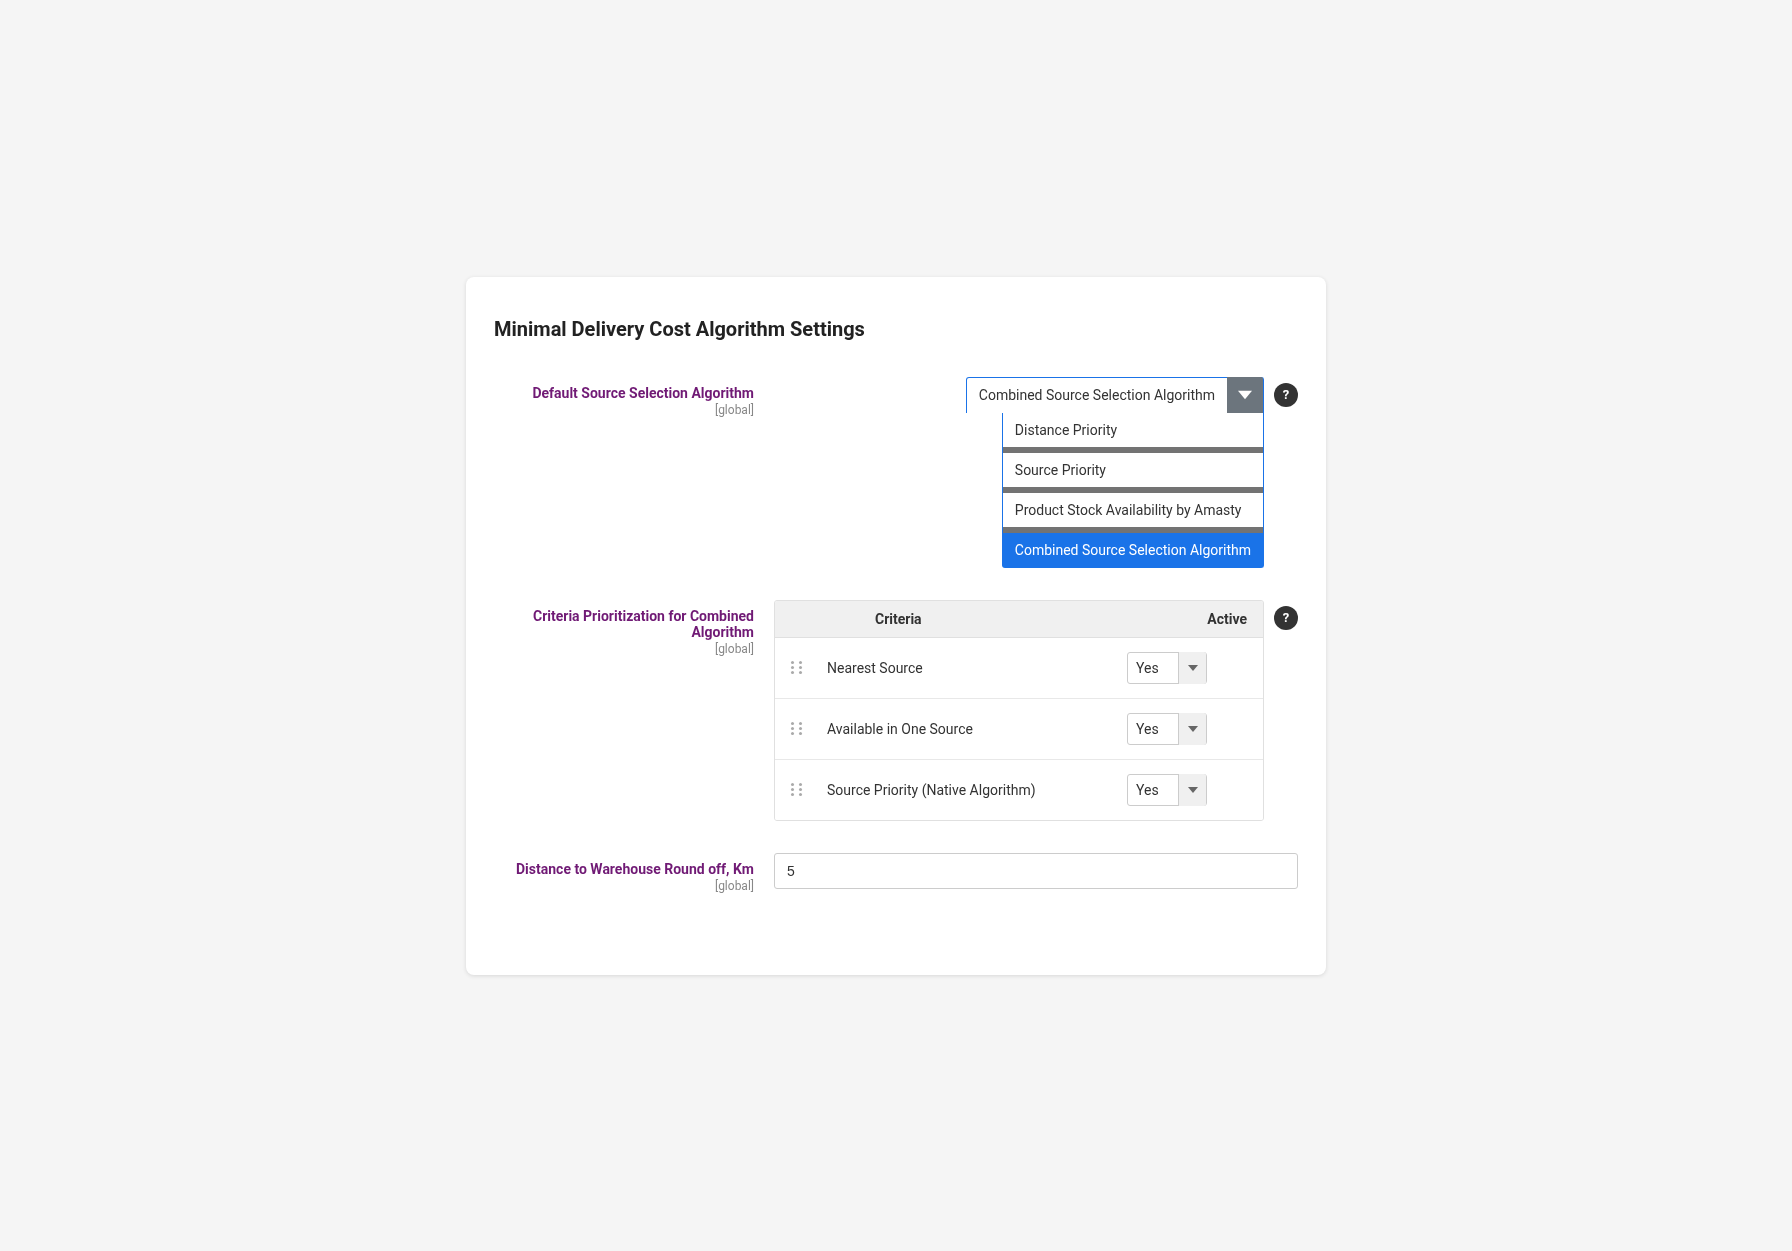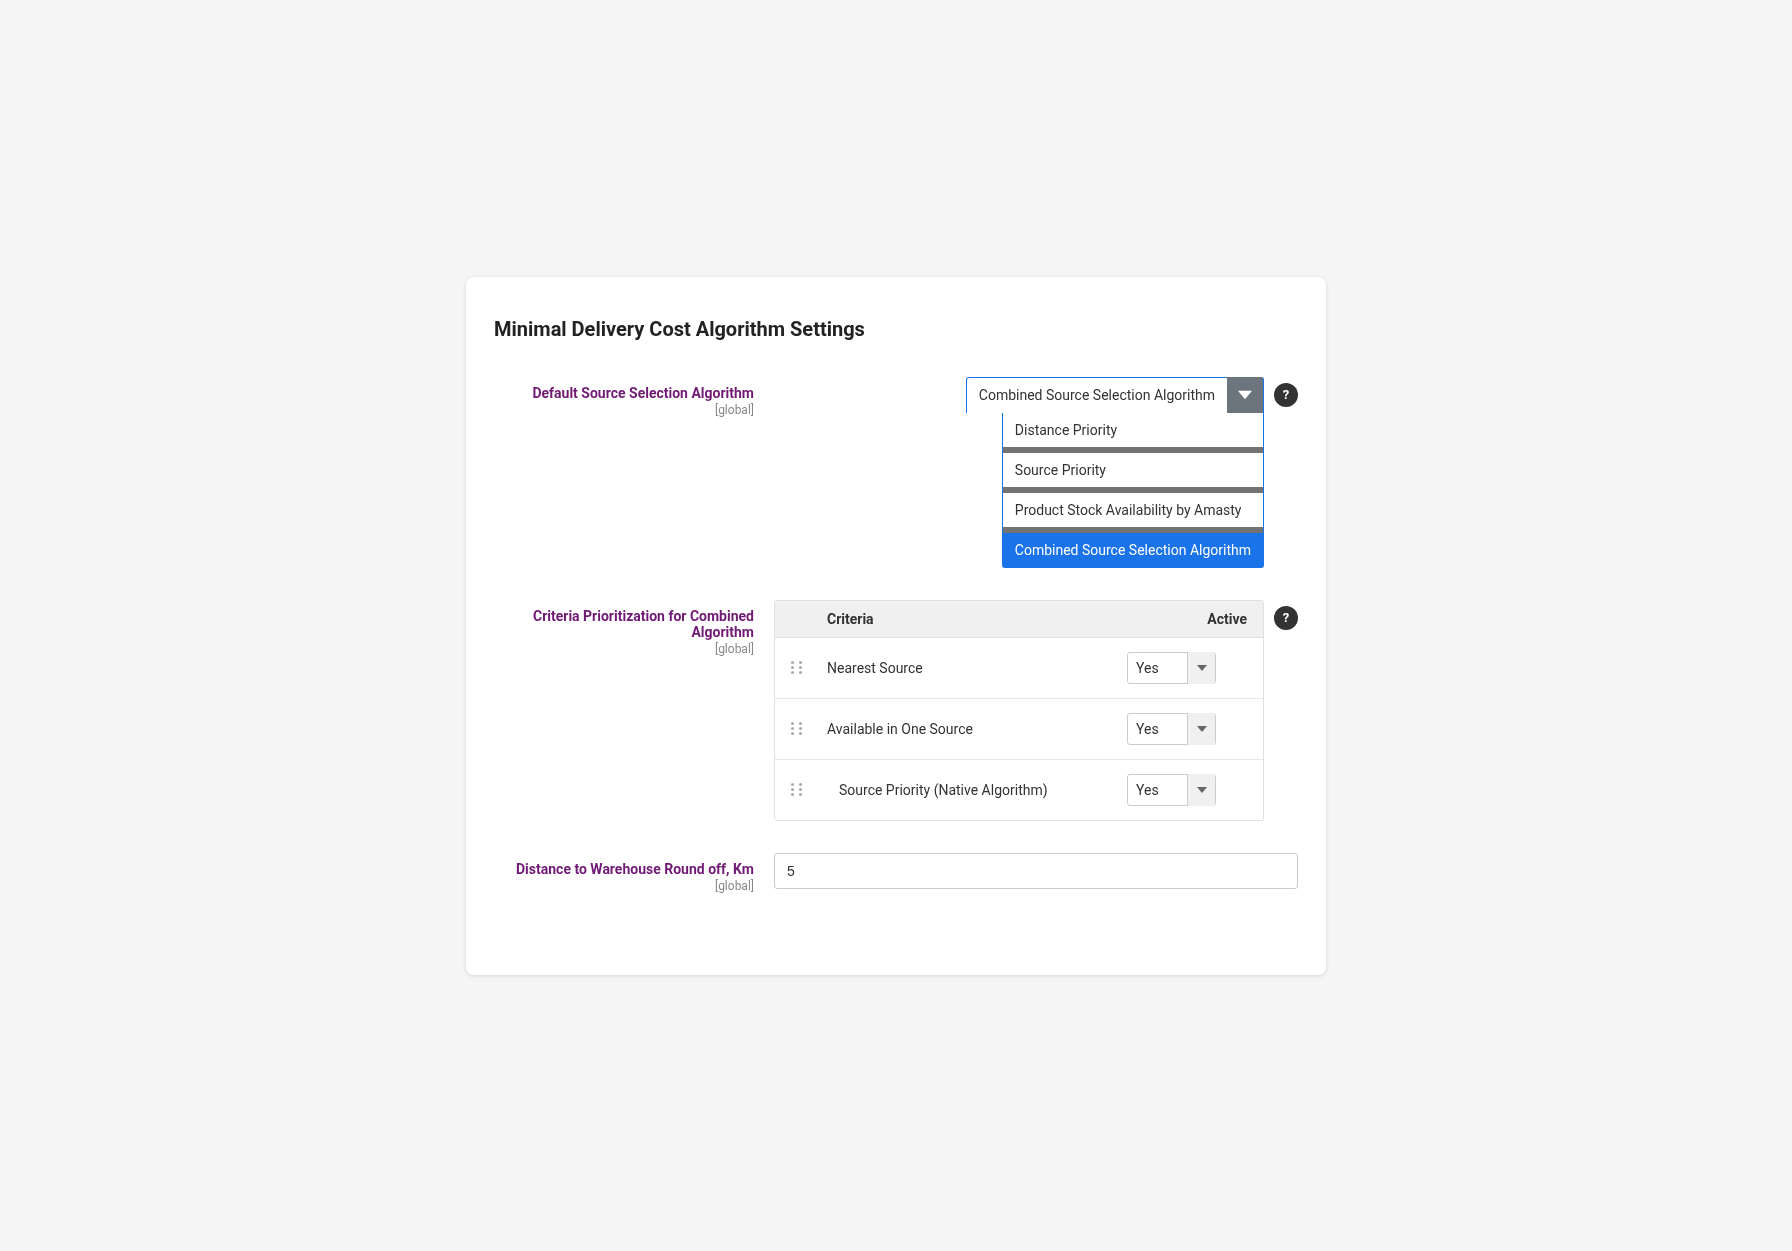--- a/index.html
+++ b/index.html
@@ -131,32 +131,33 @@
       background: #f9f9f9;
       width: 100%;
     }
     .criteria-header {
       display: flex;
       background: #f0f0f0;
       border-bottom: 1px solid #e0e0e0;
       padding: 10px 16px;
       font-weight: 700;
       font-size: 14px;
+      gap: 48px;
     }
     .criteria-header .col-handle { width: 36px; }
     .criteria-header .col-name { flex: 1; }
     .criteria-header .col-active { width: 120px; text-align: right; }
     .criteria-row {
       display: flex;
       align-items: center;
       padding: 14px 16px;
       border-bottom: 1px solid #e8e8e8;
       background: #fff;
     }
-    .criteria-row:last-child { border-bottom: none; gap: 12px; }
+    .criteria-row:last-child { border-bottom: none; }
     .col-handle {
       width: 36px;
       display: flex;
       align-items: center;
       justify-content: flex-start;
       color: #bbb;
       font-size: 16px;
       cursor: grab;
     }
     .drag-icon {
@@ -174,21 +175,21 @@
     .col-name { flex: 1; font-size: 14px; color: #333; }
     .col-active { width: 120px; }
     .mini-select {
       display: flex;
       align-items: center;
       border: 1px solid #ccc;
       border-radius: 3px;
       background: #fff;
       height: 32px;
       cursor: pointer;
-      width: 89px;
+      width: 80px;
     }
     .mini-select .mini-val {
       flex: 1;
       padding: 0 8px;
       font-size: 14px;
       color: #333;
     }
     .mini-select .mini-arrow {
       width: 28px;
       height: 32px;

